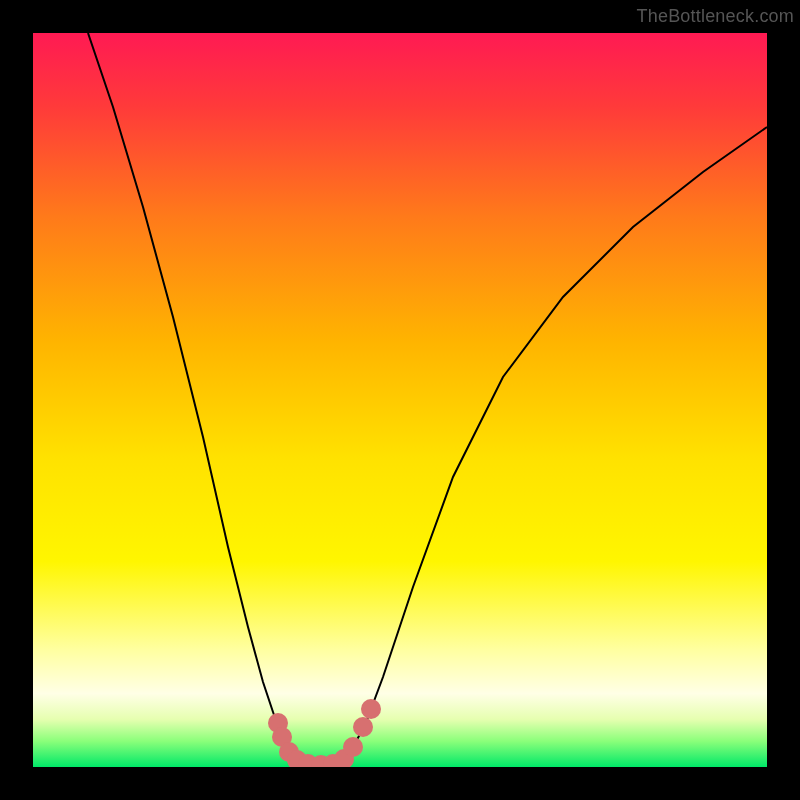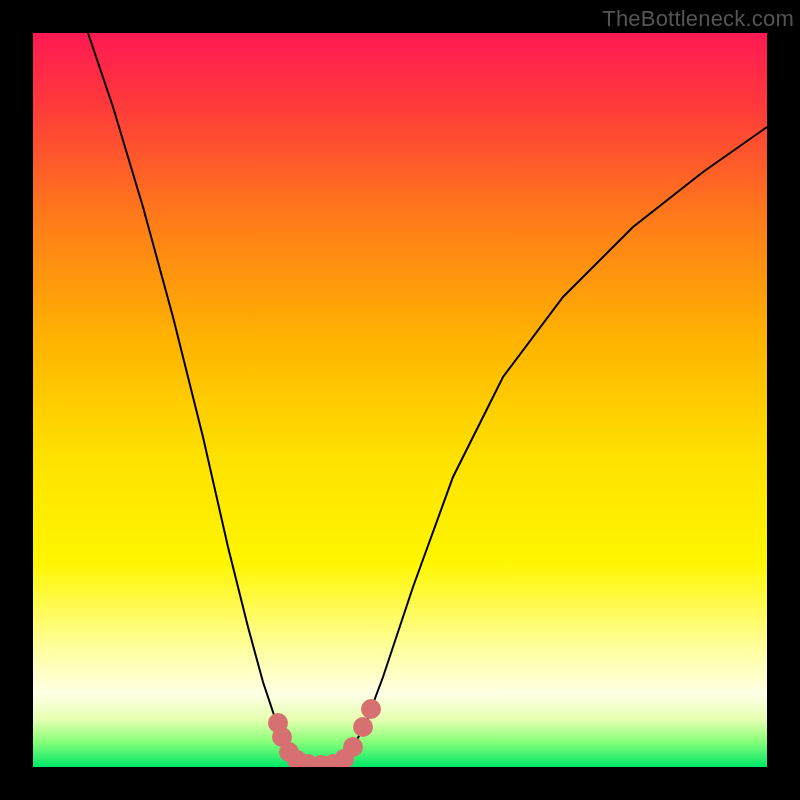--- a/index.html
+++ b/index.html
@@ -30,21 +30,21 @@
     position: absolute;
     top: 0; left: 0;
     width: 100%;
     height: 100%;
   }
   .watermark {
     position: absolute;
     top: 6px;
     right: 6px;
     color: #555;
-    font-size: 22px;
+    font-size: 18px;
     font-weight: 500;
     letter-spacing: 0.2px;
   }
   svg.curves {
     position: absolute;
     top: 0; left: 0;
     width: 100%;
     height: 100%;
   }
   .marker {

